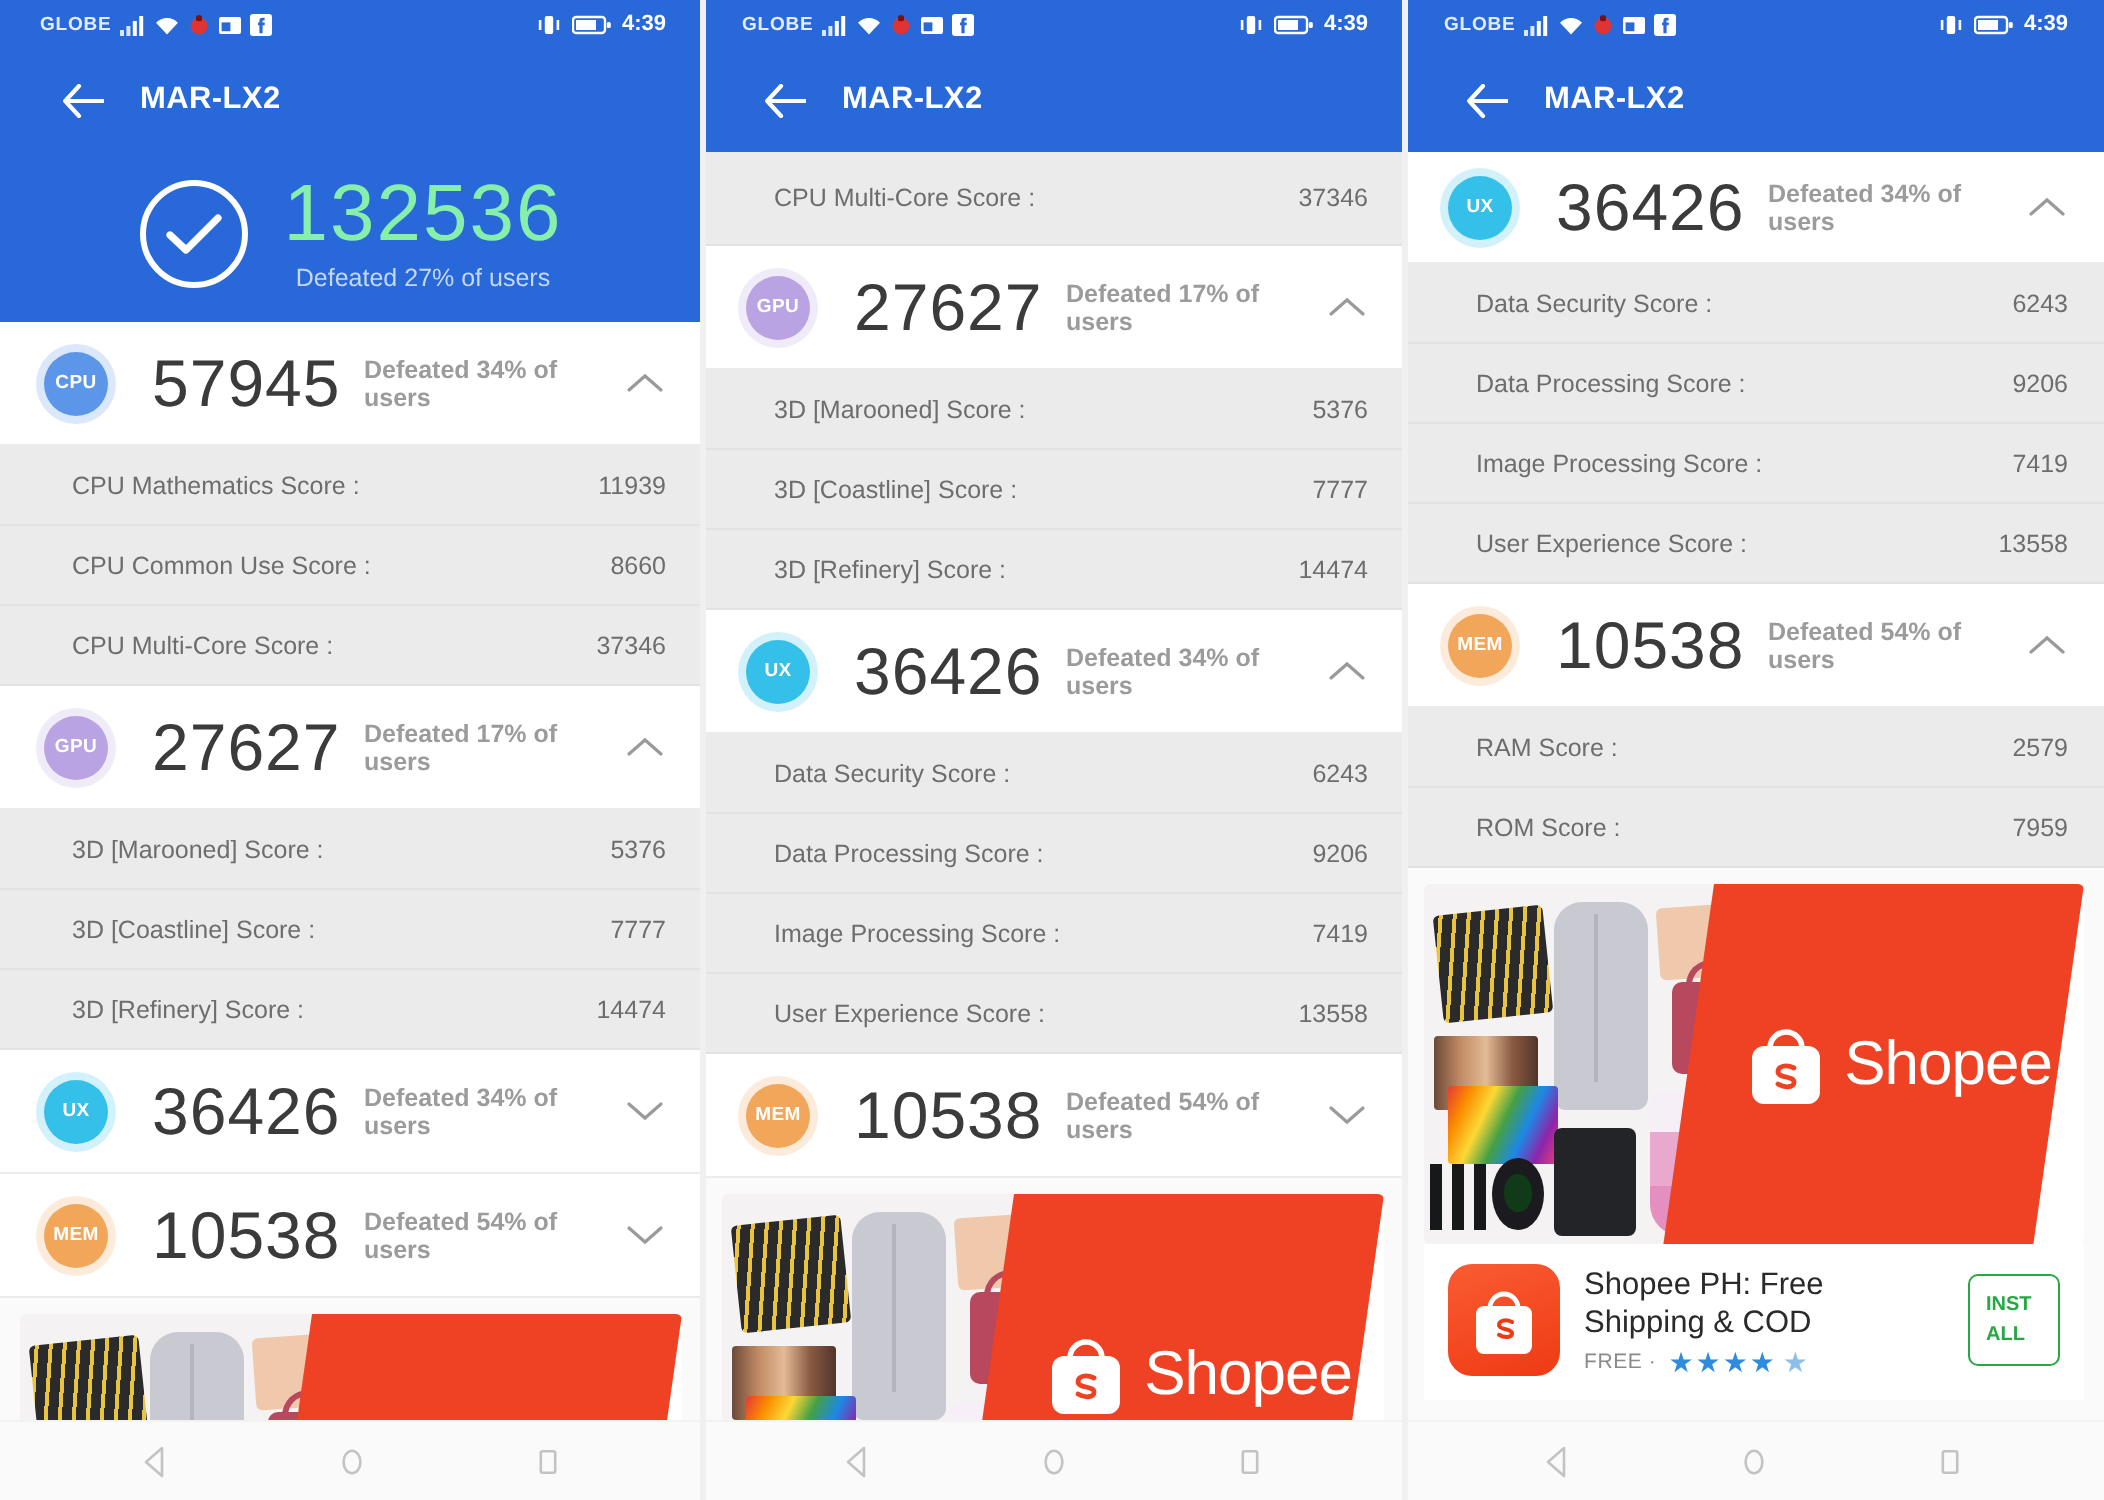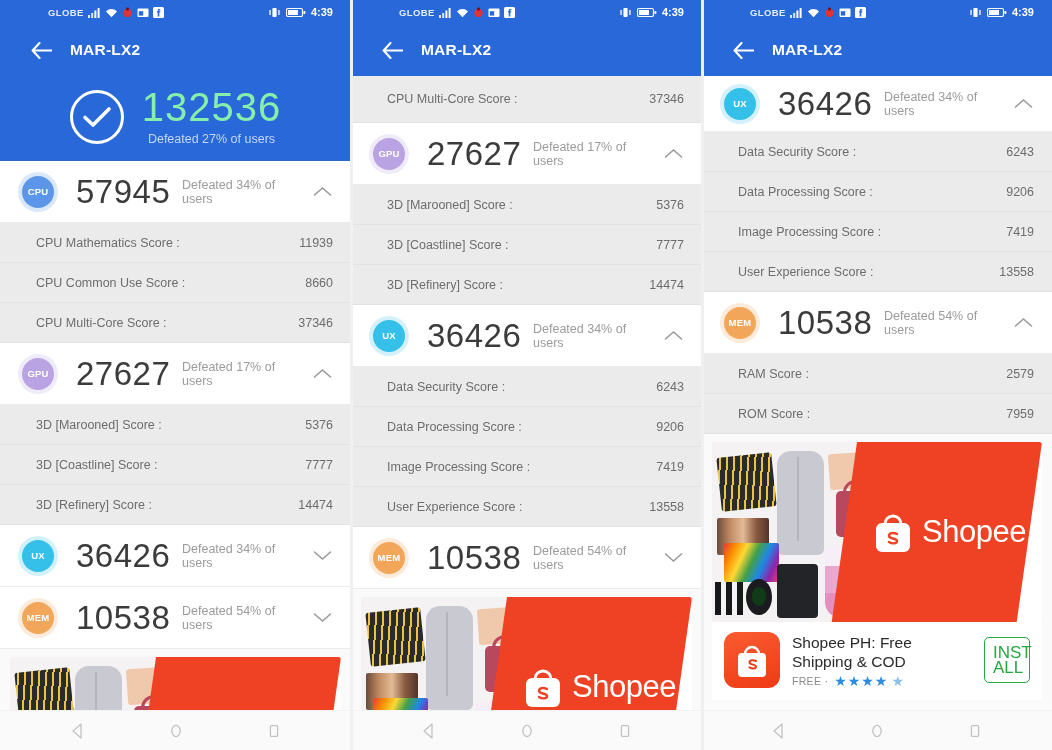--- a/index.html
+++ b/index.html
@@ -8,21 +8,21 @@
   .screens{ display:flex; width:1052px; height:750px; }
   .phone{ width:351px; height:750px; position:relative; background:#ffffff;
           overflow:hidden; display:flex; flex-direction:column; }
   .phone.p3{ width:350px; }
   .gutter{ position:absolute; top:0; bottom:0; width:3px; background:#f0f0f0; z-index:30; }
 
   
   .statusbar{ height:24px; background:#2868d8; color:#ffffff; display:flex;
               align-items:center; padding:0 10px; font-size:10px; flex:none; position:relative; z-index:5;}
   .sb-left{ display:flex; align-items:center; gap:4px; margin-left:10px;}
-  .sb-carrier{ font-size:9.5px; letter-spacing:.4px; color:#e3ecfb; font-weight:600;margin-left:28px;}
+  .sb-carrier{ font-size:9.5px; letter-spacing:.4px; color:#e3ecfb; font-weight:600;}
   .sb-right{ display:flex; align-items:center; gap:5px; margin-left:auto; margin-right:8px;}
   .sb-time{ font-size:11px; font-weight:600; color:#ffffff; }
   .ic{ display:inline-block; line-height:0; }
 
   
   .appbar{ height:52px; background:#2868d8; display:flex; align-items:center;
            padding-left:26px; flex:none; position:relative; z-index:4;}
   .back{ width:30px; height:30px; display:flex; align-items:center; justify-content:center; cursor:pointer;}
   .appbar-title{ color:#fff; font-size:15.5px; font-weight:600; margin-left:14px; letter-spacing:.2px;}
 
@@ -44,21 +44,21 @@
          padding:0 16px 0 22px; border-bottom:1px solid #ececec; }
   .badge{ width:32px; height:32px; border-radius:50%; color:#fff; font-size:9.5px;
           font-weight:700; display:flex; align-items:center; justify-content:center;
           flex:none; letter-spacing:.2px; }
   .badge.cpu{ background:#5c96e8; box-shadow:0 0 0 4px rgba(92,150,232,.22); }
   .badge.gpu{ background:#b9a3e3; box-shadow:0 0 0 4px rgba(185,163,227,.22); }
   .badge.ux { background:#34c0e8; box-shadow:0 0 0 4px rgba(52,192,232,.22); }
   .badge.mem{ background:#f2a65a; box-shadow:0 0 0 4px rgba(242,166,90,.22); }
   .srow-score{ font-size:33px; color:#3b3b3b; font-weight:400; margin-left:22px;
                letter-spacing:.5px; min-width:96px;}
-  .srow-sub{ font-size:12.5px; color:#9b9b9b; margin-left:10px; flex:1; }
+  .srow-sub{ font-size:12.5px; color:#9b9b9b; margin-left:10px; flex:1;font-weight:bold; }
   .chev{ width:26px; height:26px; display:flex; align-items:center; justify-content:center;
          flex:none; cursor:pointer;}
 
   
   .drow{ height:40px; background:#ebebeb; display:flex; align-items:center;
          padding:0 18px 0 36px; border-bottom:1px solid #e2e2e2; }
   .drow-label{ font-size:12.5px; color:#6d6d6d; }
   .drow-value{ font-size:12.5px; color:#6d6d6d; margin-left:auto; }
 
   
@@ -103,21 +103,21 @@
               padding:10px 12px 12px 12px; }
   .ad-icon{ width:56px; height:56px; border-radius:12px;
             background:linear-gradient(160deg,#fa5c32,#ee3a14); display:flex;
             align-items:center; justify-content:center; flex:none;}
   .ad-text{ flex:1; min-width:0;}
   .ad-title{ font-size:15.5px; color:#2a2a2a; line-height:19px; }
   .ad-meta{ display:flex; align-items:center; gap:6px; margin-top:3px; }
   .ad-free{ font-size:10.5px; color:#8a8a8a; letter-spacing:.3px;}
   .stars{ color:#2d8ce0; font-size:14px; letter-spacing:1px; line-height:14px;}
   .ad-install{ border:1.5px solid #27a844; color:#27a844; border-radius:5px;
-               font-size:17px; font-weight:400; line-height:15px; text-align:center;
+               font-size:10px; font-weight:700; line-height:15px; text-align:left;
                padding:7px 8px; width:46px; flex:none; cursor:pointer; }
 
   
   .navbar{ height:40px; background:#fafafa; display:flex; align-items:center;
            justify-content:center; gap:74px; flex:none; border-top:1px solid #f2f2f2;}
   .navbtn{ width:24px; height:24px; display:flex; align-items:center; justify-content:center; cursor:pointer;}
 </style>
 </head>
 <body>
 

